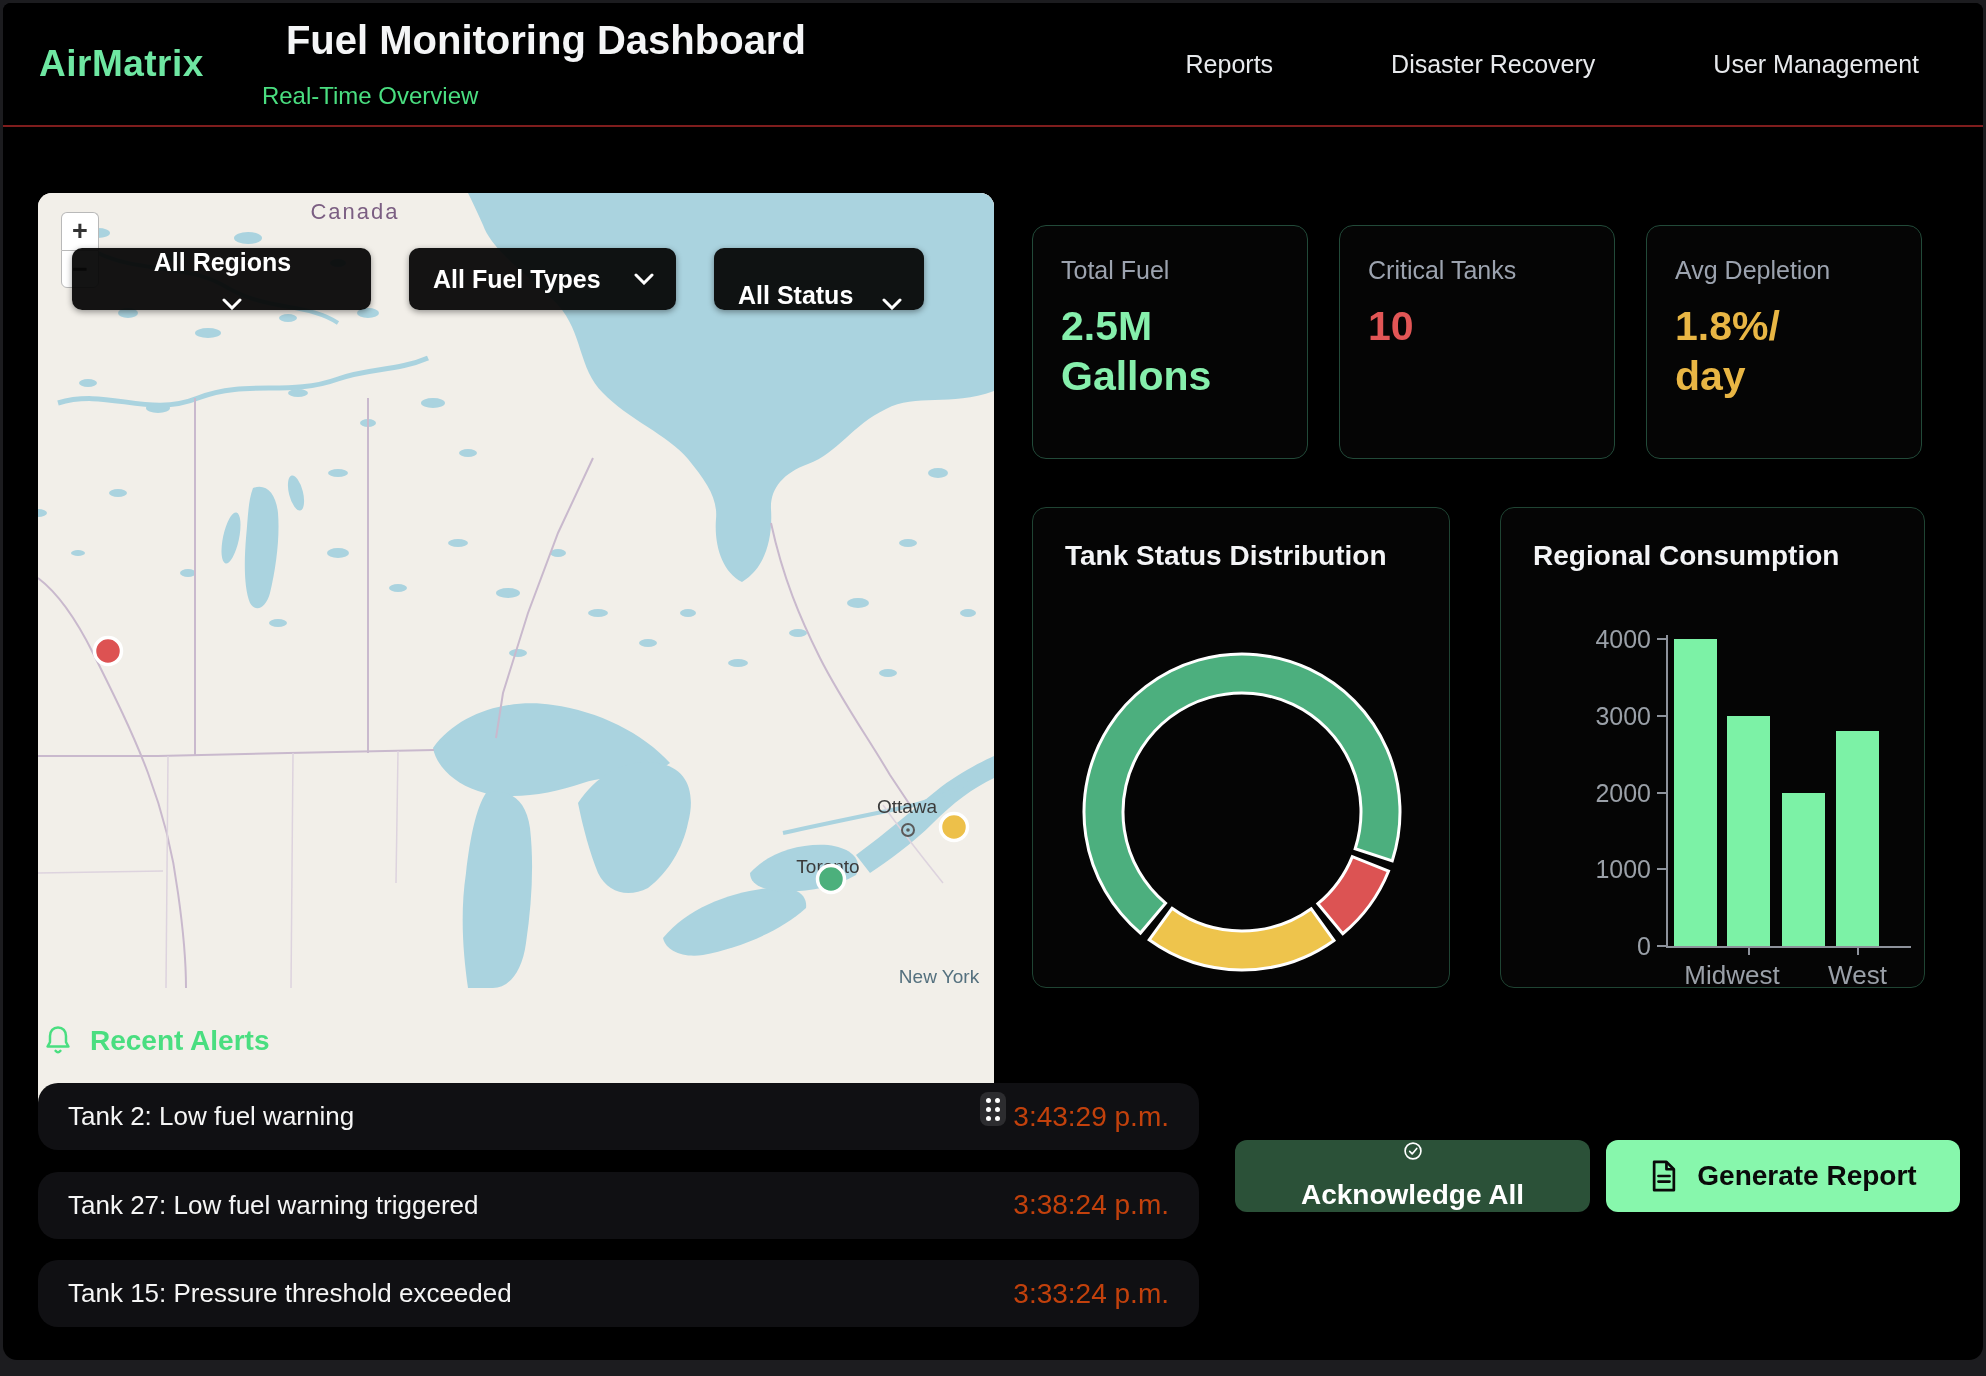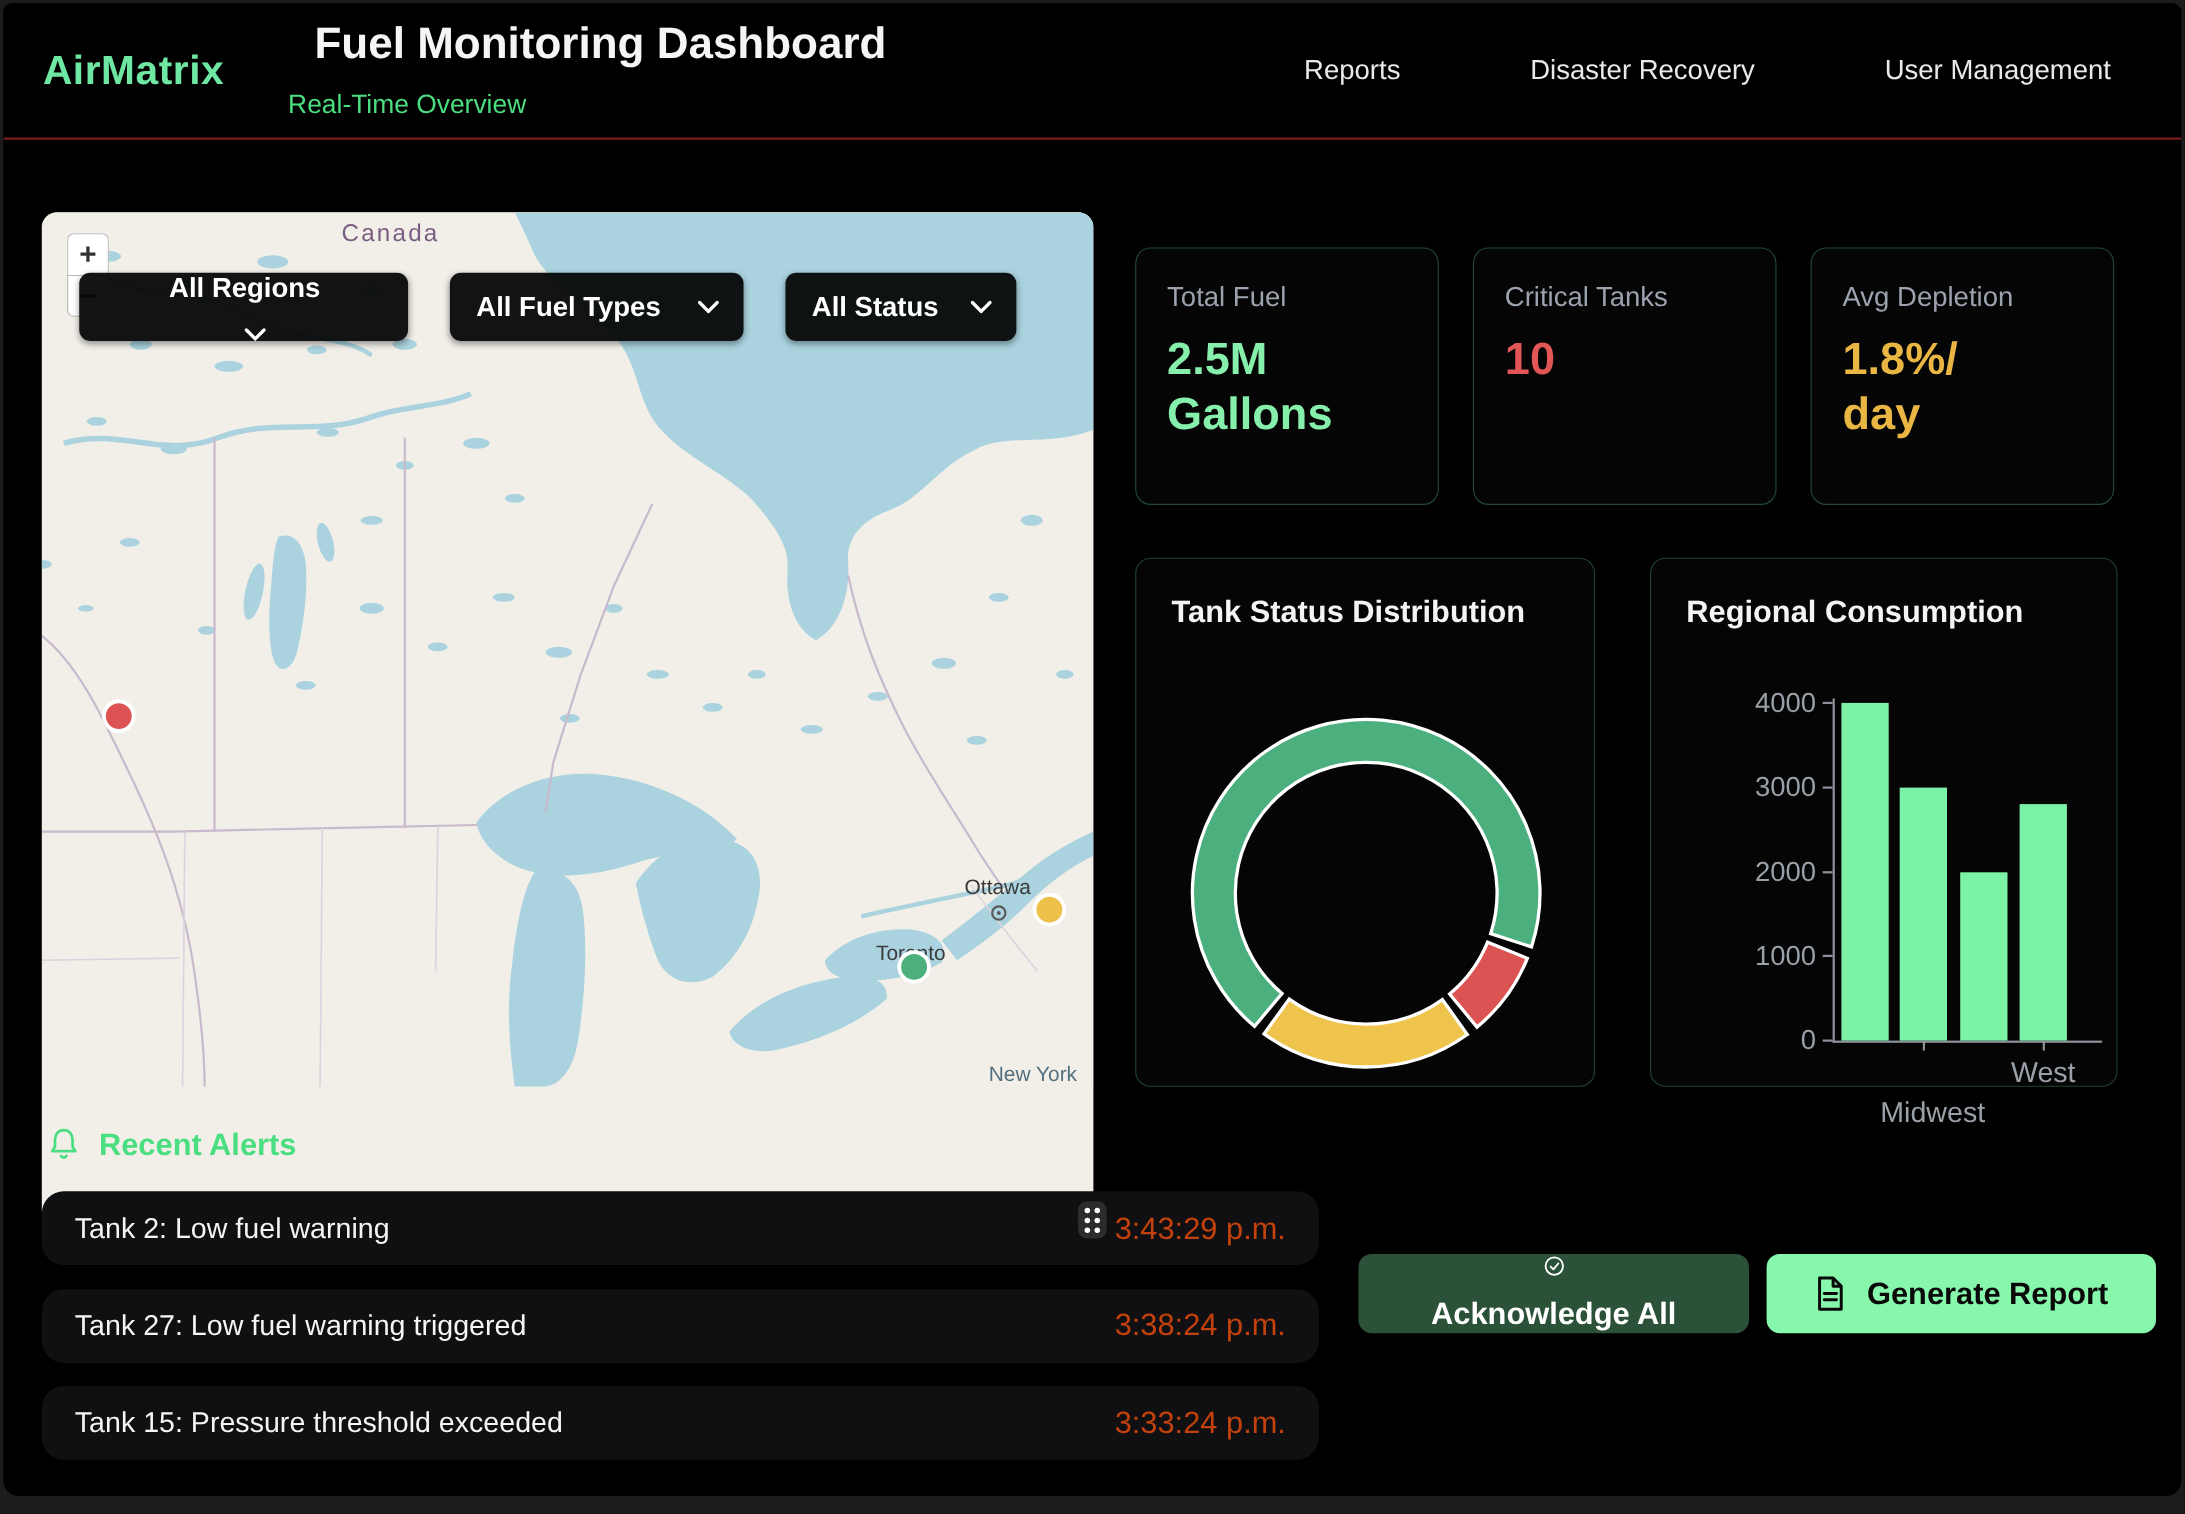--- a/index.html
+++ b/index.html
@@ -24,21 +24,21 @@
   svg text{user-select:none;}
   .zoom-ctl{position:absolute;left:23px;top:19px;width:38px;z-index:3;}
   .zoom-btn{width:38px;height:38px;background:#fff;color:#333;font-size:27px;font-weight:bold;
             display:flex;align-items:center;justify-content:center;border:1px solid #b9b9b9;cursor:pointer;}
   .zoom-btn.zin{border-radius:6px 6px 0 0;border-bottom:none;}
   .zoom-btn.zout{border-radius:0 0 6px 6px;}
   .filter-row{position:absolute;left:34px;top:55px;display:flex;gap:38px;z-index:4;}
   .dropdown{height:62px;background:rgba(5,5,5,.94);border-radius:10px;color:#fff;display:flex;
             align-items:center;justify-content:space-between;padding:0 22px 0 24px;font-size:25px;
             font-weight:bold;cursor:pointer;box-shadow:0 2px 6px rgba(0,0,0,.4);}
-  .dd-regions{width:299px;flex-direction:column;}.dd-fuel{width:267px;}.dd-status{width:210px;}
+  .dd-regions{width:299px;flex-direction:column;}.dd-fuel{width:267px;}.dd-status{width:210px;align-items:flex-end;}
   .chev{margin-left:18px;flex:0 0 auto;}
   .grip{position:absolute;right:-12px;bottom:-12px;width:26px;height:34px;background:#2c2c2f;border-radius:8px;
         display:grid;grid-template-columns:repeat(2,5px);grid-template-rows:repeat(3,5px);gap:4px;
         align-content:center;justify-content:center;z-index:5;cursor:nwse-resize;}
   .grip i{width:5px;height:5px;border-radius:50%;background:#fff;}
 
   
   .stat-card{position:absolute;top:222px;width:276px;height:234px;background:#050505;border:1px solid #224a39;
              border-radius:14px;padding:30px 28px;}
   .stat-label{font-size:25px;color:#9ca3af;margin-bottom:16px;}
@@ -269,21 +269,21 @@
           <div class="ytick" style="left: 0px; top: 347.25px;">1000</div>
           <div class="ytickmark" style="left: 156px; top: 360.25px;"></div>
           <div class="ytick" style="left: 0px; top: 270.5px;">2000</div>
           <div class="ytickmark" style="left: 156px; top: 283.5px;"></div>
           <div class="ytick" style="left: 0px; top: 193.75px;">3000</div>
           <div class="ytickmark" style="left: 156px; top: 206.75px;"></div>
           <div class="ytick" style="left: 0px; top: 117px;">4000</div>
           <div class="ytickmark" style="left: 156px; top: 130px;"></div>
           <div class="bar" style="left: 173px; top: 131px; height: 307px; background: rgb(124, 242, 166);"></div>
           <div class="bar" style="left: 226px; top: 207.75px; height: 230.25px; background: rgb(124, 242, 166);"></div>
-          <div class="xcat" style="left: 186px; top: 452px; margin-top: 36px;">Midwest</div>
+          <div class="xcat" style="left: 161px; top: 452px;">Midwest</div>
           <div class="xtickmark" style="left: 246.5px; top: 438px;"></div>
           <div class="bar" style="left: 281px; top: 284.5px; height: 153.5px; background: rgb(124, 242, 166);"></div>
           <div class="bar" style="left: 335px; top: 223.1px; height: 214.9px; background: rgb(124, 242, 166);"></div>
           <div class="xcat" style="left: 286.5px; top: 452px;">West</div>
           <div class="xtickmark" style="left: 355.5px; top: 438px;"></div>
         </div>
     </div>
 
     <div class="alerts-head">
       <svg width="30" height="32" viewBox="0 0 24 26">

